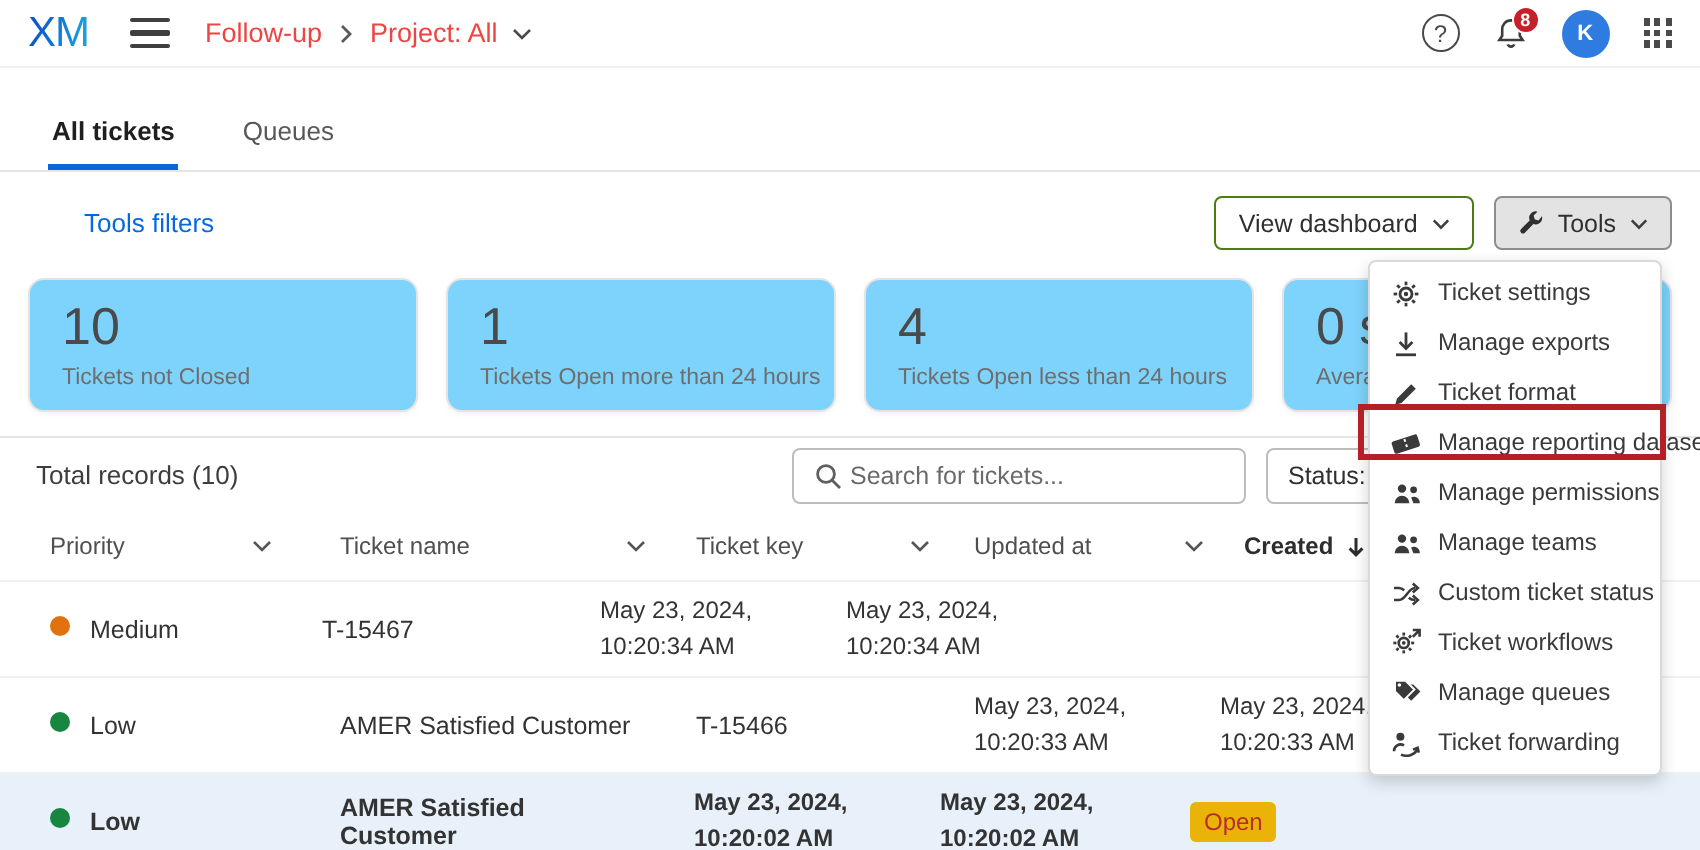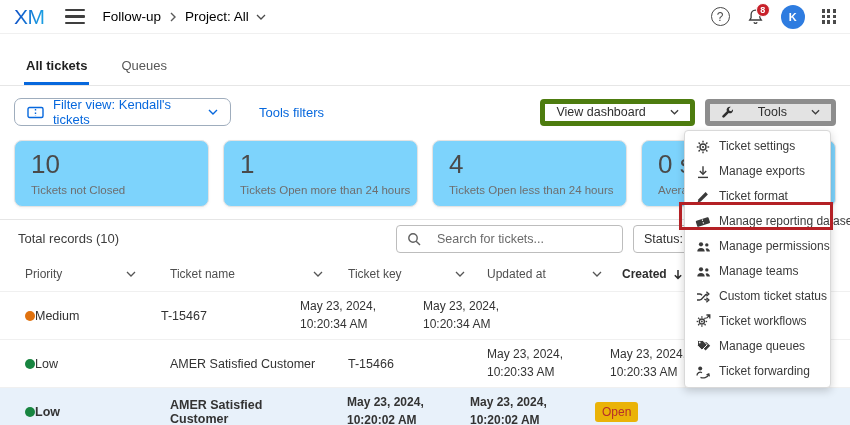--- a/index.html
+++ b/index.html
@@ -7,21 +7,21 @@
   body{font-family:"Liberation Sans",sans-serif;background:#fff;color:#3d3d3d;overflow:hidden}
   .app{position:relative;width:850px;height:425px;overflow:hidden;background:#fff}
 
   
   .topbar{height:34px;display:flex;align-items:center;padding:0 14px;border-bottom:1px solid #f0f0f0}
   .logo{font-size:21px;font-weight:normal;letter-spacing:-.5px;color:#1565d8;
         background:linear-gradient(100deg,#0e57c9 15%,#1b9de2 85%);
         -webkit-background-clip:text;background-clip:text;-webkit-text-fill-color:transparent}
   .hamburger{margin-left:20px;display:flex;flex-direction:column;gap:4px;cursor:pointer}
   .hamburger span{display:block;width:20px;height:2.2px;background:#3f3f3f;border-radius:1px}
-  .crumb{margin-left:18px;display:flex;align-items:center;gap:9px;font-size:13.5px;color:#000000}
+  .crumb{margin-left:18px;display:flex;align-items:center;gap:9px;font-size:13.5px;color:#ef4444}
   .crumb .item{display:flex;align-items:center;gap:7px}
   .topbar-right{margin-left:auto;display:flex;align-items:center;gap:17px}
   .help-circle{width:19px;height:19px;border:1.4px solid #4a4a4a;border-radius:50%;
                display:flex;align-items:center;justify-content:center;font-size:12px;color:#4a4a4a}
   .bell-wrap{position:relative;display:flex}
   .notif-badge{position:absolute;top:-5px;right:-6px;min-width:14px;height:14px;border-radius:50%;
                background:#c8202a;border:1.5px solid #fff;color:#fff;font-size:9px;font-weight:bold;
                display:flex;align-items:center;justify-content:center}
   .avatar{width:24px;height:24px;border-radius:50%;background:#2e7ce0;color:#fff;font-size:11px;
           font-weight:bold;display:flex;align-items:center;justify-content:center}
@@ -33,35 +33,35 @@
   .tab{font-size:13px;color:#585858;padding:0 2px 9px;border-bottom:3px solid transparent;cursor:pointer}
   .tab.active{font-weight:bold;color:#1f1f1f;border-bottom-color:#0768dd}
 
   
   .toolbar{display:flex;align-items:center;padding:12px 14px 10px}
   .filter-select{display:flex;align-items:center;gap:9px;border:1px solid #9fadbd;border-radius:7px;
                  padding:5px 12px;height:28px;color:#0768dd;font-size:13px;width:217px;cursor:pointer}
   .filter-select .chev{margin-left:auto;display:flex}
   .reset-link{color:#0768dd;font-size:13px;margin-left:28px;cursor:pointer}
   .toolbar-right{margin-left:auto;display:flex;gap:10px}
-  .btn{display:flex;align-items:center;gap:24px;border:5px solid #4d7c0f;border-radius:4px;background:#fff;
+  .btn{display:flex;align-items:center;gap:7px;border:1px solid #4d7c0f;border-radius:4px;background:#fff;
        padding:0 11px;height:27px;font-size:12.5px;color:#2f2f2f;cursor:pointer}
   .btn.tools{background:#e3e3e3;border-color:#8d8d8d}
 
   
   .stats{display:flex;gap:14px;padding:4px 14px 12px}
   .card{flex:1;border:1px solid #e3e3e3;border-radius:8px;padding:9px 16px 10px;
         box-shadow:0 1px 3px rgba(0,0,0,.05);background:#7dd3fc;overflow:hidden}
   .card .num{font-size:26px;line-height:29px;color:#4a4a4a;white-space:nowrap}
   .card .lbl{font-size:11.5px;color:#6e6e6e;margin-top:5px;white-space:nowrap}
 
   
   .records-bar{display:flex;align-items:center;border-top:1px solid #e6e6e6;padding:9px 8px;height:38px}
   .total{font-size:13px;color:#3d3d3d;padding-left:10px}
-  .searchbox{margin-left:auto;display:flex;align-items:center;gap:16px;border:1px solid #bdbdbd;
+  .searchbox{margin-left:auto;display:flex;align-items:center;gap:4px;border:1px solid #bdbdbd;
              border-radius:4px;padding:0 10px;height:28px;width:227px;background:#fff}
   .searchbox input{border:none;outline:none;font-size:12.5px;color:#3d3d3d;width:100%;
                    font-family:"Liberation Sans",sans-serif}
   .searchbox input::placeholder{color:#6a6a6a}
   .status-select{margin-left:10px;margin-right:59px;display:flex;align-items:center;gap:8px;
                  border:1px solid #bdbdbd;border-radius:4px;padding:0 10px;height:28px;width:150px;
                  font-size:12.5px;color:#2f2f2f;white-space:nowrap;overflow:hidden;cursor:pointer}
 
   
   .thead{display:flex;align-items:center;height:34px;padding:0 14px;font-size:12px;color:#4f4f4f}
@@ -69,21 +69,21 @@
   .c-priority{width:140px;padding-left:11px;padding-right:18px}
   .c-name{width:187px;padding-left:16px;padding-right:18px}
   .c-key{width:140px;padding-left:7px;padding-right:16px}
   .c-updated{width:135px;padding-left:6px;padding-right:14px}
   .c-created{width:135px;padding-left:6px;padding-right:8px}
   .c-status{flex:1;padding-left:8px}
   .th.sorted{justify-content:flex-start;gap:6px;font-weight:bold;color:#2d2d2d}
   .row{display:flex;align-items:center;min-height:48px;padding:0 14px;border-top:1px solid #f0f0f0;
        font-size:12.5px;color:#333;cursor:pointer}
   .row.hl{background:#e8f1fa;font-weight:bold}
-  .pcell{display:flex;align-items:center;}
+  .pcell{display:flex;align-items:flex-start;gap:10px}
   .dot{width:10px;height:10px;border-radius:50%;flex-shrink:0}
   .datecell{font-size:12px;line-height:1.45;max-width:123px}
   .status-badge{display:inline-block;background:#eab308;color:#b62e2a;font-size:12px;font-weight:normal;
                 padding:3px 7px;border-radius:3px}
   .status-badge:empty{display:none}
 
   
   .tools-menu{position:absolute;left:684px;top:130px;width:147px;background:#fff;
               border:1px solid #d9d9d9;border-radius:4px;box-shadow:0 3px 8px rgba(0,0,0,.18);
               padding:3px 0;z-index:50}
@@ -146,34 +146,20 @@
       </div>
     </div>
   </header>
 
   <nav class="tabs">
     <div class="tab active">All tickets</div>
     <div class="tab">Queues</div>
   </nav>
 
   <div class="toolbar">
-    <div class="filter-select">
-      <span style="display:flex">
-        <svg width="17" height="13" viewBox="0 0 17 13" fill="none" stroke="#0768dd" stroke-width="1.4">
-          <rect x="1" y="1.5" width="15" height="10" rx="1.5"></rect>
-          <line x1="8.5" y1="3" x2="8.5" y2="10" stroke-dasharray="1.6 1.8"></line>
-        </svg>
-      </span>
-      <span>Filter view: Kendall's tickets</span>
-      <span class="chev">
-        <svg width="10" height="6" viewBox="0 0 10 6" fill="none" stroke="#0768dd" stroke-width="1.4">
-            <path d="M1 1l4 4 4-4"></path>
-          </svg>
-      </span>
-    </div>
     <div class="reset-link">Tools filters</div>
     <div class="toolbar-right">
       <div class="btn">
         <span>View dashboard</span>
         <span style="display:flex">
           <svg width="9" height="6" viewBox="0 0 10 6" fill="none" stroke="#3d3d3d" stroke-width="1.4">
               <path d="M1 1l4 4 4-4"></path>
             </svg>
         </span>
       </div>

